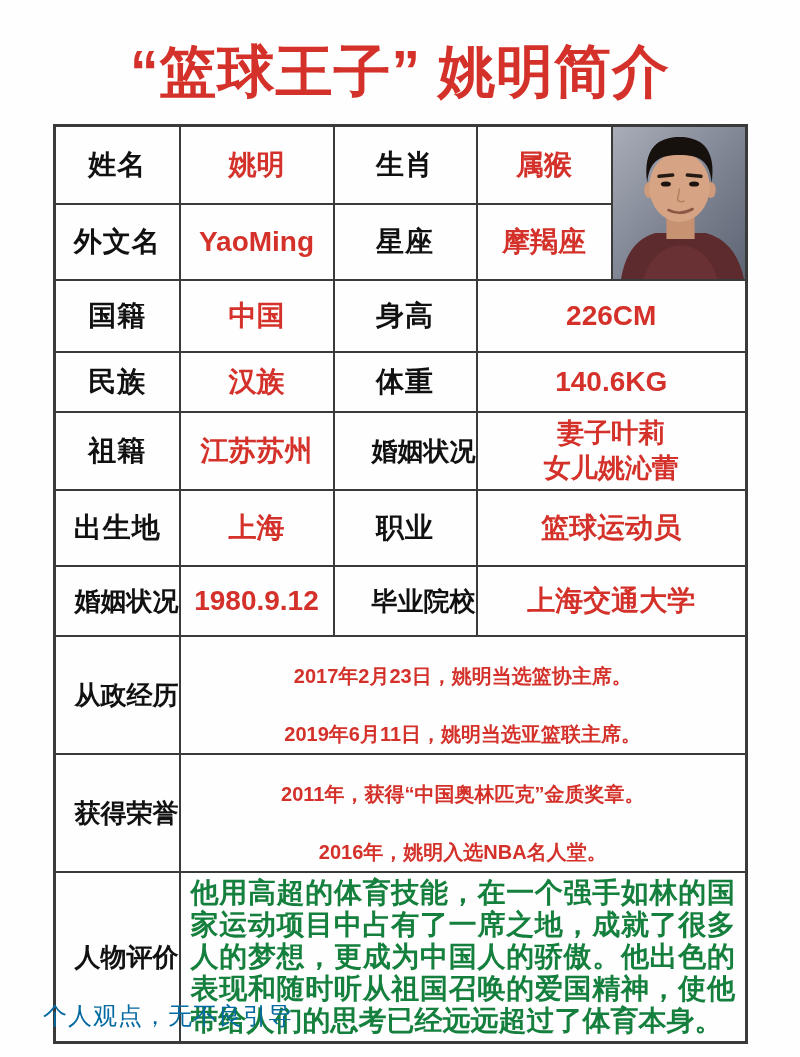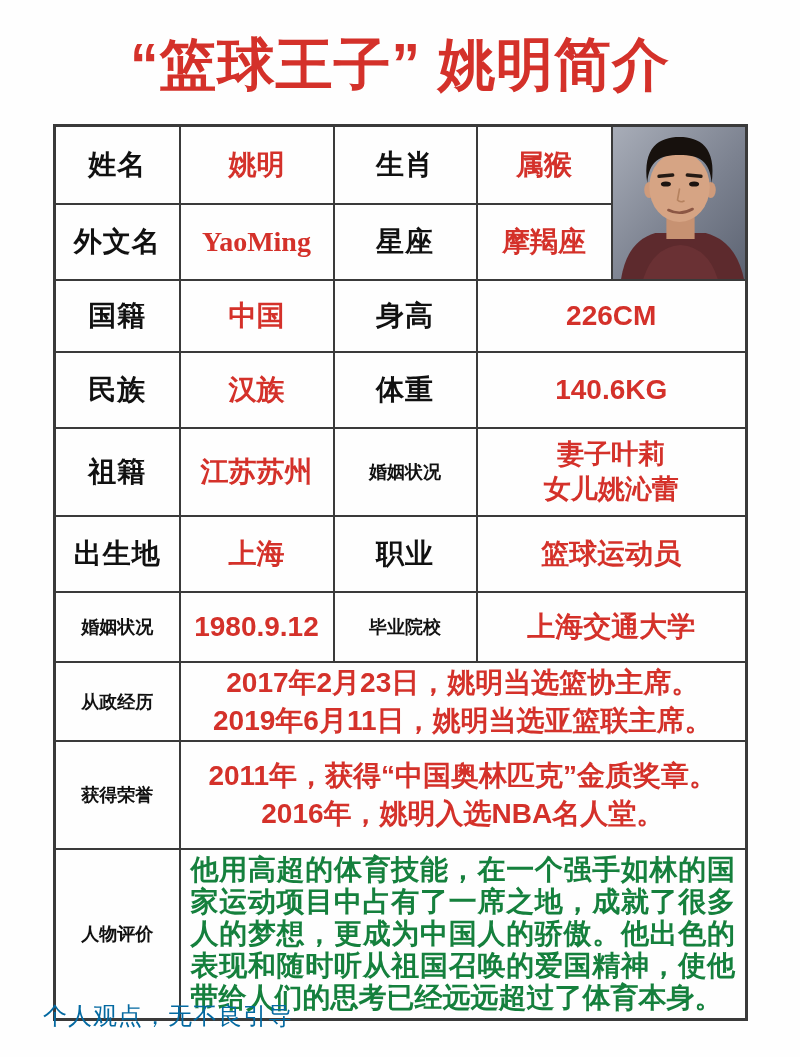--- a/index.html
+++ b/index.html
@@ -4,43 +4,43 @@
 <style>
   html,body{margin:0;padding:0;background:#ffffff;}
   .page{
     position:relative;
     width:800px;height:1057px;
     background:#fefefe;
     font-family:"Liberation Sans","DejaVu Sans",sans-serif;
     overflow:hidden;
   }
   .title{
-    position:absolute;top:27px;left:0;width:100%;
+    position:absolute;top:34px;left:0;width:100%;
     margin:0;text-align:center;
     font-size:57px;font-weight:bold;color:#d4312a;
     letter-spacing:1px;white-space:nowrap;
   }
   table.info-table{
     position:absolute;top:124px;left:53px;
     width:692px;border-collapse:collapse;table-layout:fixed;
     border:3px solid #3a3a3a;
   }
   td{
     border:2px solid #3a3a3a;
     text-align:center;vertical-align:middle;
     padding:0;overflow:hidden;
   }
   .lbl{color:#111111;font-weight:bold;font-size:28px;letter-spacing:1px;}
-  .lbl-sm{font-size:18px;letter-spacing:0;}
+  .lbl-sm{font-size:26px;letter-spacing:0;text-align:right;}
   .val{color:#d4312a;font-weight:bold;font-size:28px;}
   .val-2line div{line-height:35px;font-size:27px;}
-  .r1{height:74px;padding-left:20px;} .r2{height:72px;font-family:Liberation Serif, serif;} .r3{height:72px;padding-left:40px;} .r4{height:76px;}
-  .r5{height:88px;} .r6{height:76px;} .r7{height:70px;}
+  .r1{height:74px;padding-left:20px;} .r2{height:72px;} .r3{height:72px;padding-left:40px;} .r4{height:60px;}
+  .r5{height:78px;} .r6{height:76px;} .r7{height:70px;}
   .r8{height:79px;} .r9{height:108px;} .r10{height:161px;}
-  .wide-val div{line-height:38px;font-size:28px;white-space:nowrap;}
+  .wide-val div{line-height:38px;font-size:20px;white-space:nowrap;margin-top:20px;}
   .para{
     color:#15803d;font-weight:bold;
     font-size:28px;line-height:32px;
     text-align:justify;padding:4px 10px;
   }
   .photo-cell{padding:0;}
   .photo-cell svg{display:block;}
   .footer{
     position:absolute;top:1000px;left:43px;
     font-size:24px;font-weight:normal;color:#0369a1;

